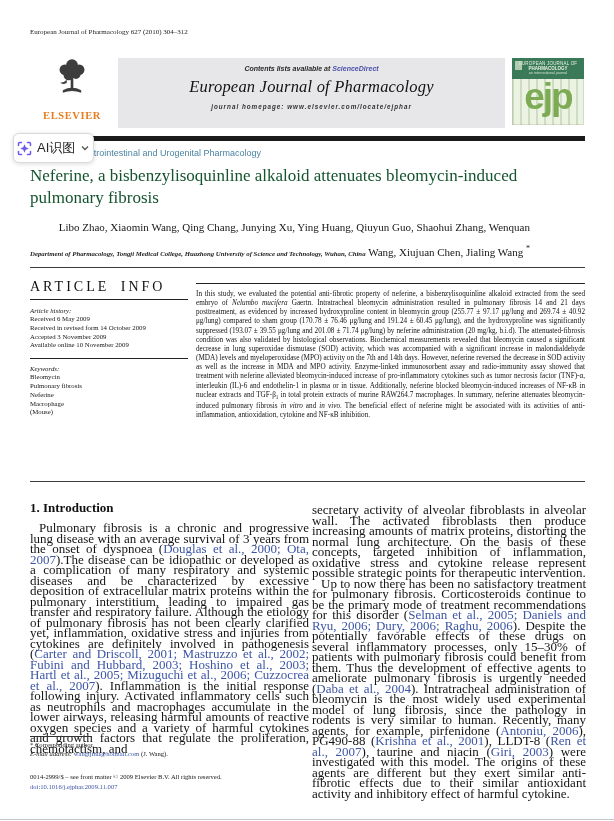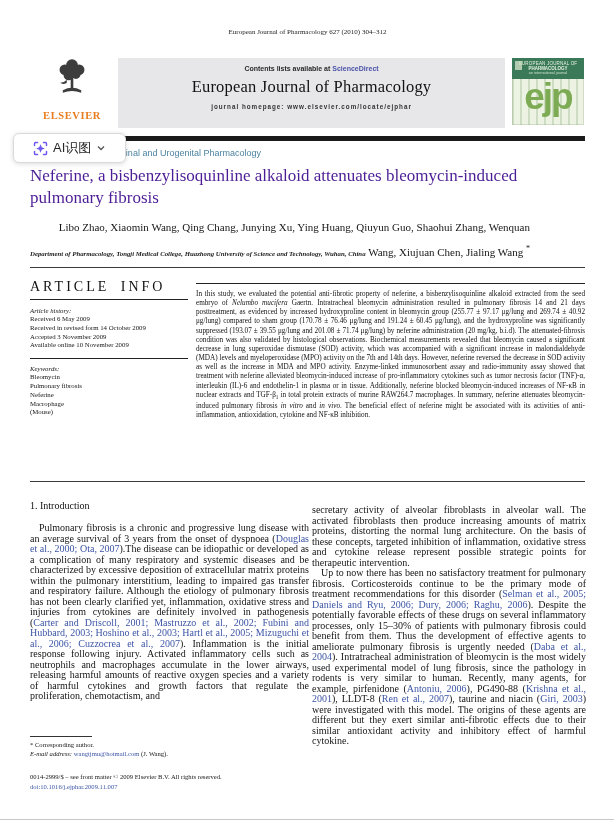--- a/index.html
+++ b/index.html
@@ -1,28 +1,28 @@
 <!DOCTYPE html>
 <html><head>
 <meta charset="utf-8">
 <style>
   html,body{margin:0;padding:0;}
   body{width:614px;height:821px;background:#ffffff;position:relative;overflow:hidden;
        font-family:"Liberation Serif", serif;color:#161616;}
   .abs{position:absolute;}
 
   
-  .top-citation{top:28px;left:30px;width:555px;text-align:center;font-size:7px;color:#232323;}
+  .top-citation{top:28px;left:30px;width:555px;text-align:left;font-size:7px;color:#232323;}
 
   
   .elsevier{left:32px;top:57px;width:80px;text-align:center;}
   .elsevier svg{width:42px;height:40px;display:block;margin:0 auto;}
   .elsevier-word{font-size:10.5px;font-weight:bold;color:#e87c1e;letter-spacing:0.6px;margin-top:13px;}
 
-  .band{left:118px;top:58px;width:387px;height:70px;background:#e7e7e9;text-align:center;}
+  .band{left:118px;top:58px;width:387px;height:70px;background:#e7e7e9;text-align:center;font-style:italic;}
   .band .contents{padding-top:7px;font-family:"Liberation Sans",sans-serif;font-size:7px;font-weight:bold;color:#2a2a2a;}
   .band .sd{color:#4a51a8;}
   .band .jtitle{margin-top:5px;font-size:16.5px;color:#121212;letter-spacing:0.2px;}
   .band .homepage{margin-top:6px;font-family:"Liberation Sans",sans-serif;font-size:6.3px;
                   letter-spacing:1px;color:#323232;font-weight:bold;}
   .band .homepage .hp-url{color:#323232;}
 
   .cover{left:512px;top:58px;width:72px;height:67px;background:#edf3e3;overflow:hidden;
          box-shadow:0 0 0 1px #d4dcc9 inset;}
   .cover-band{height:21px;background:#3a7a58;position:relative;}
@@ -33,51 +33,51 @@
   .cover-band .l3{font-size:3.8px;opacity:.85;}
   .cover-stripes{position:absolute;top:21px;left:0;right:0;bottom:0;
       background:repeating-linear-gradient(90deg, rgba(122,160,110,.28) 0 2px, transparent 2px 8px);}
   .cover .ejp{position:absolute;top:18px;left:0;width:100%;text-align:center;
       font-family:"Liberation Sans",sans-serif;font-weight:bold;font-size:37px;
       color:#7cab53;letter-spacing:-2px;}
 
   .black-bar{left:30px;top:136px;width:555px;height:4.5px;background:#1b1b1b;}
 
   
-  .ai-button{left:13px;top:133px;height:28px;padding:0 19px;background:#ffffff;
+  .ai-button{left:13px;top:133px;height:28px;padding:0 3px;background:#ffffff;
       border:1px solid #dadada;border-radius:6px;box-shadow:0 1px 5px rgba(0,0,0,.14);
       display:flex;align-items:center;gap:5px;z-index:9;
       font-family:"Liberation Sans",sans-serif;font-size:13px;color:#262626;cursor:pointer;}
 
   .section-head{left:30px;top:148px;font-family:"Liberation Sans",sans-serif;font-size:9px;color:#4c84a2;}
 
-  .title{left:30px;top:165px;width:552px;font-size:17px;line-height:21.5px;color:#4c1d95;}
+  .title{left:30px;top:165px;width:552px;font-size:17px;line-height:21.5px;color:#14532d;}
   .authors{left:30px;top:216px;width:500px;font-size:11px;line-height:22px;color:#161616;text-align:right;}
   .authors sup{font-size:8px;}
   .affiliation{left:30px;top:250px;width:540px;font-size:6.8px;font-style:italic;font-weight:bold;color:#1c1c1c;}
 
   .rule{background:#3a3a3a;height:1px;}
   .rule-top{left:30px;top:267px;width:555px;}
   .rule-mid{left:30px;top:481px;width:555px;}
 
   .info-col{left:30px;top:279px;width:158px;}
   .abs-col{left:196px;top:279px;width:389px;}
   .col-heading{font-size:14px;font-weight:normal;letter-spacing:3px;word-spacing:5px;color:#111;}
   .heading-rule{height:1px;background:#222;margin-top:4px;margin-bottom:6px;}
   .lbl{font-size:6.8px;font-style:italic;line-height:9px;}
   .info-line{font-size:6.8px;line-height:8.8px;}
   .info-divider{height:1px;background:#222;margin:8px 0 5px 0;}
 
   .abs-text{font-size:7.2px;line-height:9.15px;text-align:justify;color:#121212;}
   .abs-copy{font-size:7px;text-align:right;margin-top:4px;color:#121212;}
 
-  .intro-head{left:30px;top:500px;font-size:10px;font-weight:normal;color:#111;}
+  .intro-head{left:30px;top:500px;font-size:13px;font-weight:bold;color:#111;}
   .col-left{left:30px;top:523px;width:279px;}
   .col-right{left:312px;top:505px;width:274px;}
-  .body-p{font-size:10px;line-height:10.5px;text-align:justify;color:#141414;}
+  .body-p{font-size:13px;line-height:10.5px;text-align:justify;color:#141414;}
   .indent{text-indent:9px;}
   .mt{margin-top:0px;}
 
   .it{font-style:italic;}
   .sb{vertical-align:sub;font-size:5.2px;}
   .link{color:#3c55a5;}
 
   .footnote{left:30px;top:736px;width:279px;}
   .fn-rule{width:62px;height:1px;background:#333;margin-bottom:4px;}
   .fn-line{font-size:6.6px;line-height:8.6px;color:#181818;}

